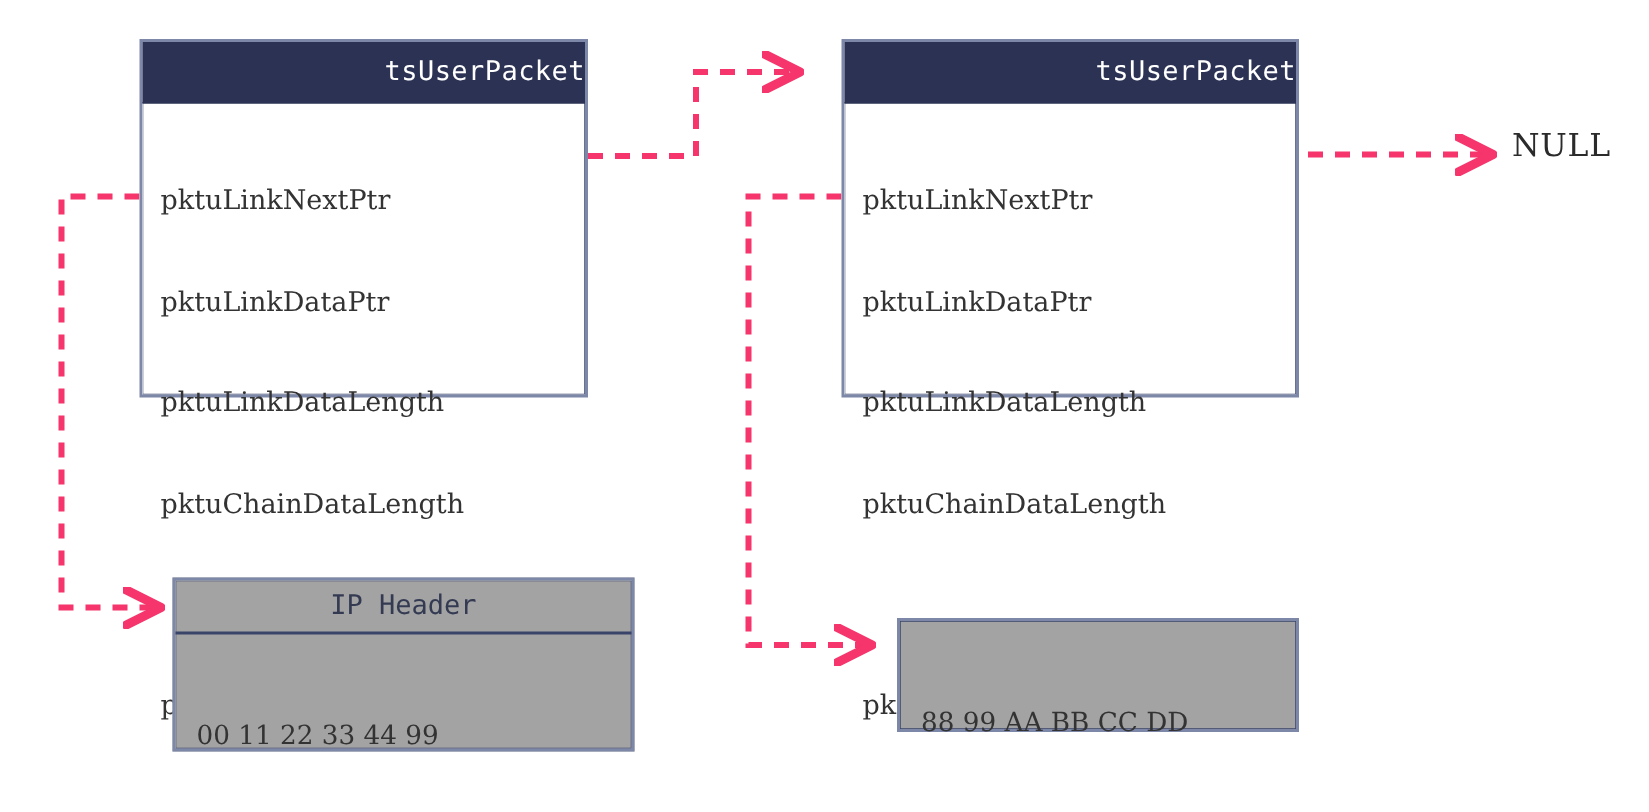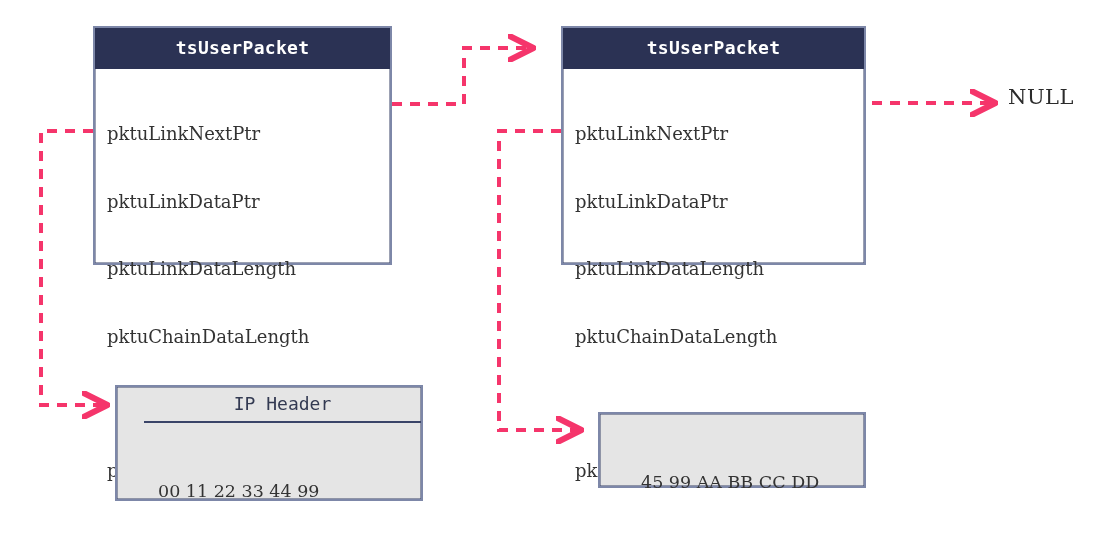--- a/index.html
+++ b/index.html
@@ -39,28 +39,27 @@
     position: absolute;
     z-index: 2;
     box-sizing: border-box;
     background: #ffffff;
     border: 2px solid #7d87a8;
     box-shadow: 0 0 0 0.5px #3a4468 inset;
   }
   .struct-header {
     background: #2b3254;
     color: #ffffff;
-    text-align: center;
+    text-align: right;
     font-size: 18px;
     line-height: 40px;
     height: 40px;
     letter-spacing: 0.3px;
     font-family: "DejaVu Sans Mono", "Liberation Mono", monospace;
     border-bottom: 1px solid #2b3254;
-    font-weight: bold;
   }
   .struct-fields {
     padding: 9px 0 10px 12px;
     color: #333333;
     font-size: 18px;
     line-height: 22.5px;
     font-family: "DejaVu Serif", "Liberation Serif", serif;
     white-space: pre;
   }
   .field-row {
@@ -68,24 +67,23 @@
   }
   .field-row.spacer {
     height: 22px;
   }
 
   
   .data-box {
     position: absolute;
     z-index: 2;
     box-sizing: border-box;
-    background: #e5e5e5;
+    background: #a3a3a3;
     border: 2px solid #7d87a8;
     box-shadow: 0 0 0 0.5px #3a4468 inset;
-    padding-left: 27px;
   }
   .data-title {
     text-align: center;
     color: #333a52;
     font-size: 18px;
     line-height: 34px;
     height: 34px;
     font-family: "DejaVu Sans Mono", "Liberation Mono", monospace;
     border-bottom: 2.5px solid #3a4468;
   }
@@ -161,20 +159,20 @@
   <div class="data-box" id="ip-header-buffer" style="left:115px; top:385px; width:308px; height:116px;">
     <div class="data-title">IP Header</div>
     <div class="data-body">
       <div class="hex-line">00 11 22 33 44 99</div>
       
     </div>
   </div>
 
   <div class="data-box" id="payload-buffer" style="left:598px; top:412px; width:268px; height:76px;">
     <div class="data-body">
-      <div class="hex-line">45 99 AA BB CC DD</div>
+      <div class="hex-line">88 99 AA BB CC DD</div>
       
     </div>
   </div>
 
   <div id="null-label">NULL</div>
 
 </div>
 
 </body></html>

